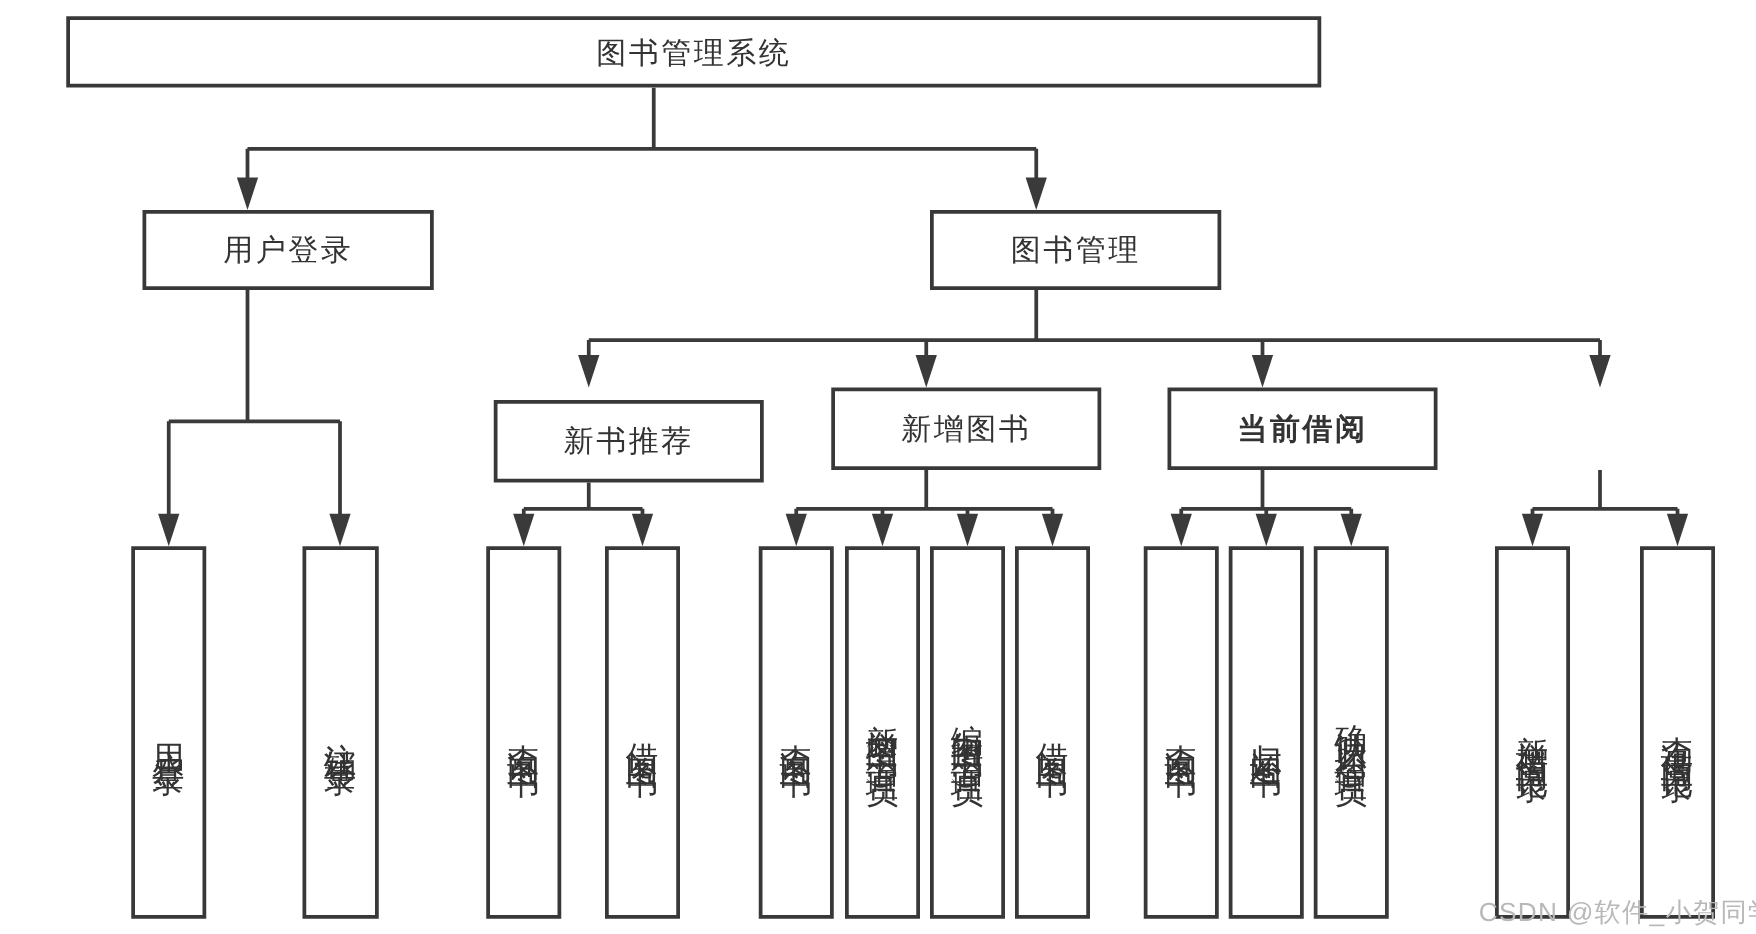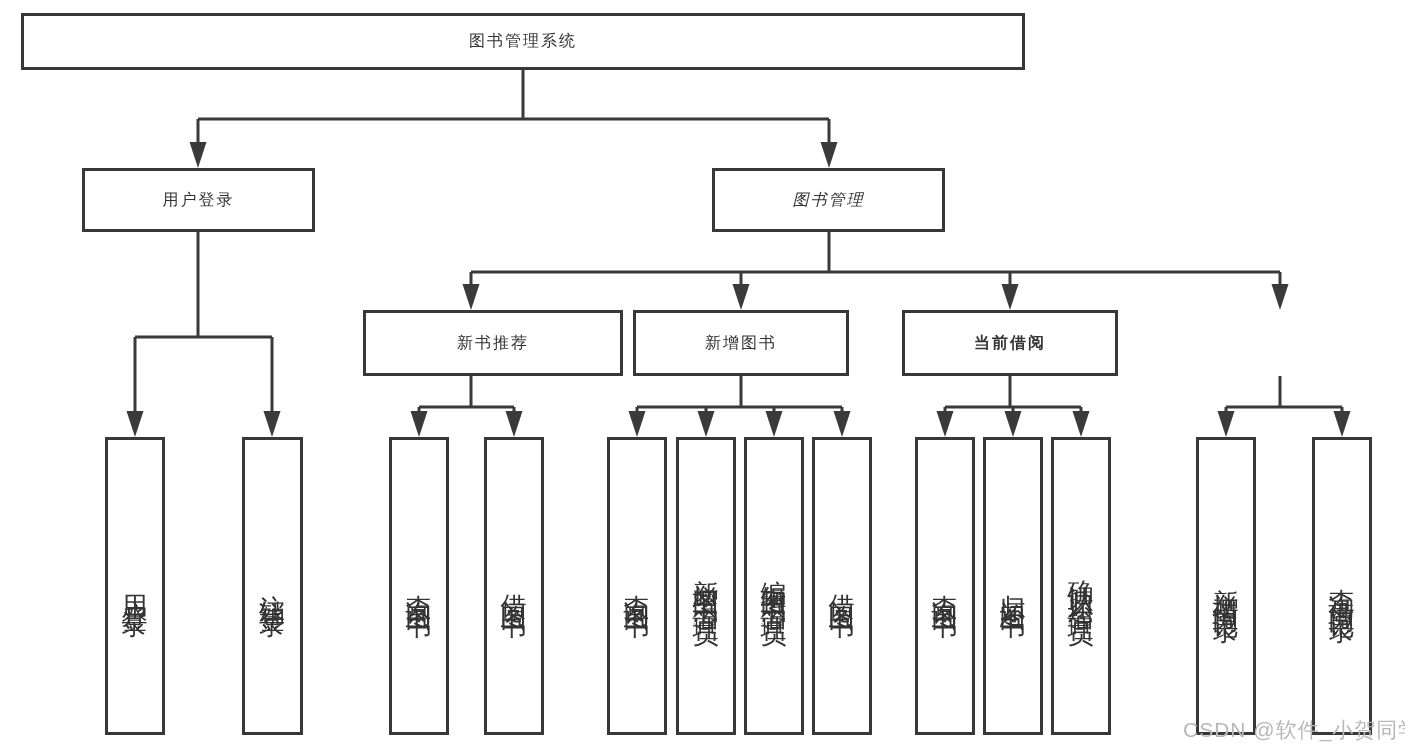--- a/index.html
+++ b/index.html
@@ -26,23 +26,24 @@
     box-sizing: border-box;
     background: #ffffff;
     border: 3px solid #383838;
     display: flex;
     align-items: center;
     justify-content: center;
     color: #333333;
     z-index: 1;
   }
   .hbox {
-    font-size: 16px;
+    font-size: 24px;
     letter-spacing: 2px;
     white-space: nowrap;
+    margin-left: 32px;
   }
   .vbox {
     font-size: 26px;
   }
   .vbox .vtext {
     writing-mode: vertical-rl;
     text-orientation: mixed;
     letter-spacing: 6px;
     line-height: 1;
     white-space: nowrap;
@@ -103,25 +104,25 @@
     </g>
   </svg>
 
   <div class="hbox" style="left:21px; top:13px; width:1004px; height:57px;">
     <span>图书管理系统</span>
   </div>
 
   <div class="hbox" style="left:82px; top:168px; width:233px; height:64px;">
     <span>用户登录</span>
   </div>
-  <div class="hbox" style="left:712px; top:168px; width:233px; height:64px;font-style:italic;">
+  <div class="hbox" style="left:712px; top:168px; width:233px; height:64px;">
     <span>图书管理</span>
   </div>
 
-  <div class="hbox" style="left:363px; top:310px; width:260px; height:66px;">
+  <div class="hbox" style="left:363px; top:320px; width:216px; height:66px;">
     <span>新书推荐</span>
   </div>
   <div class="hbox" style="left:633px; top:310px; width:216px; height:66px;">
     <span>新增图书</span>
   </div>
   <div class="hbox" style="left:902px; top:310px; width:216px; height:66px;font-weight:bold;">
     <span>当前借阅</span>
   </div>
 
   <div class="vbox" style="left:105px; top:437px; width:60px; height:298px;">

